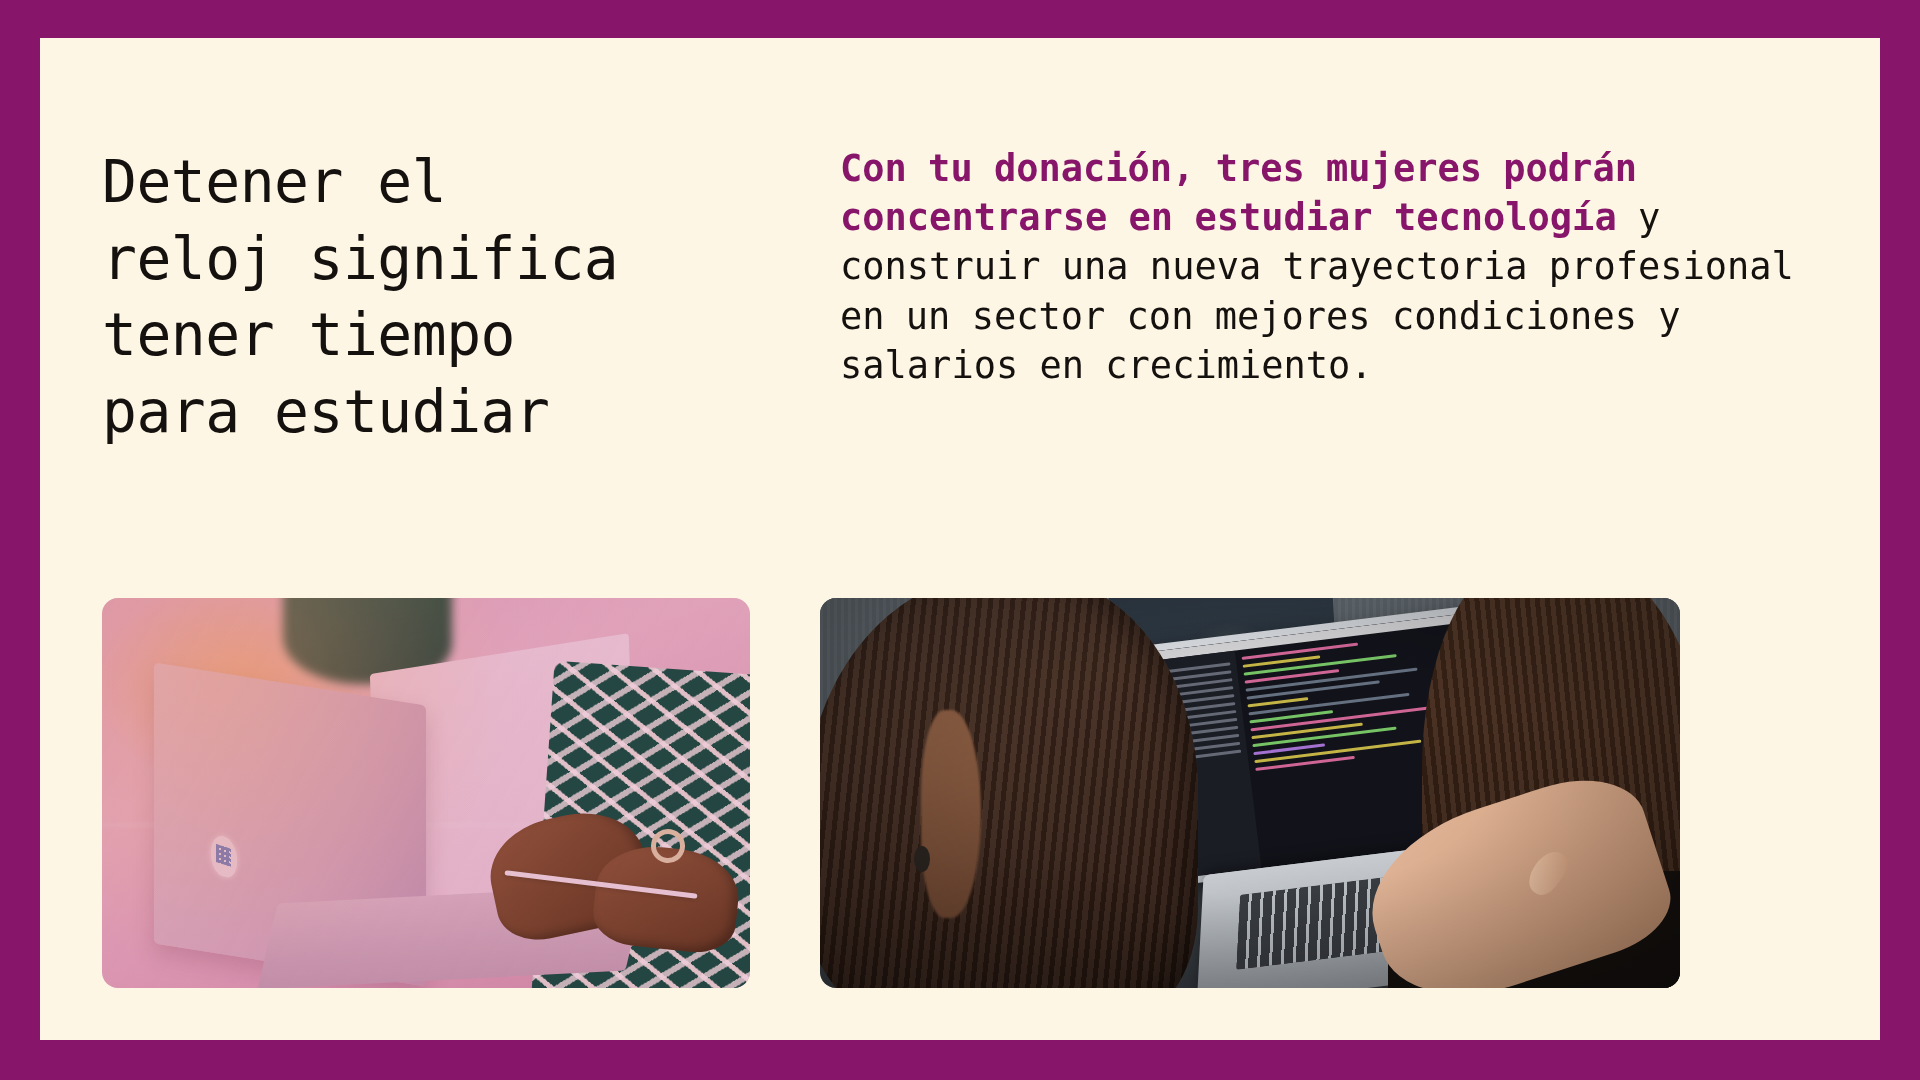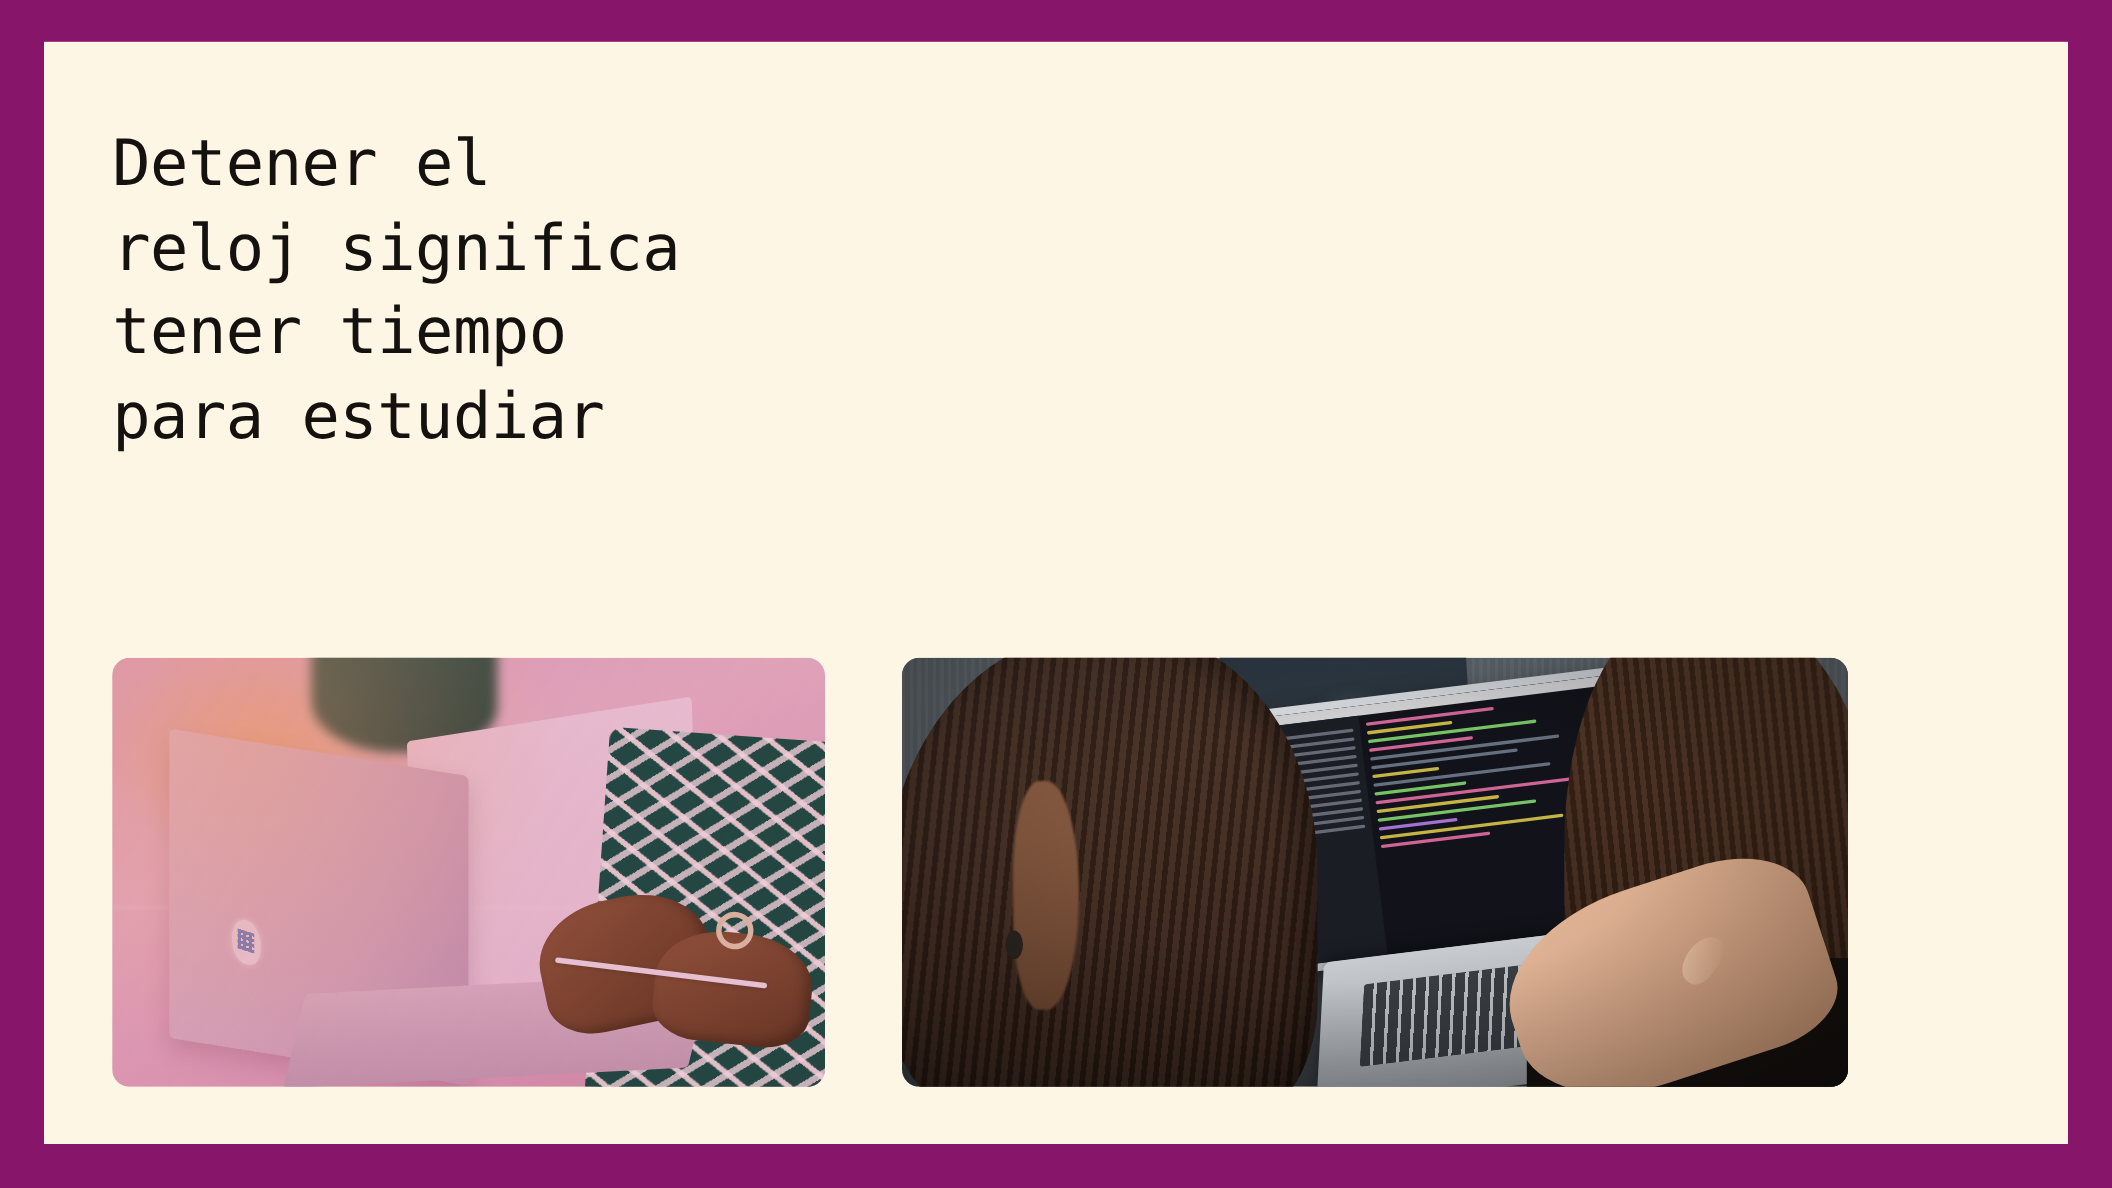--- a/index.html
+++ b/index.html
@@ -31,20 +31,21 @@
     width: 100%;
     height: 100%;
     background: #FDF6E5;
     display: flex;
     flex-direction: row;
   }
 
   
   .col {
     position: relative;
+    margin-top: 34px;
   }
   .col-left {
     width: 780px;
     padding: 72px 0 0 62px;
   }
   .col-right {
     flex: 1;
     padding: 72px 60px 0 20px;
   }
 
@@ -449,20 +450,21 @@
           <div class="pk-hand-b"></div>
           <div class="pk-cable"></div>
           <div class="pk-watch"></div>
           <div class="pk-glow"></div>
           <div class="pk-tint"></div>
         </div>
       </div>
     </div>
 
     <div class="col col-right">
+      <p class="body-copy"><span class="lead">Con tu donación, tres mujeres podrán concentrarse en estudiar tecnología</span><span class="rest"> y construir una nueva trayectoria profesional en un sector con mejores condiciones y salarios en crecimiento.</span></p>
 
       <div class="photo photo-right">
         <div class="photo-inner scene-code">
           <div class="cd-carpet"></div>
           <div class="cd-wall"></div>
           <div class="cd-light"></div>
 
           <div class="cd-laptop">
             <div class="cd-lid">
               <div class="cd-screen">

